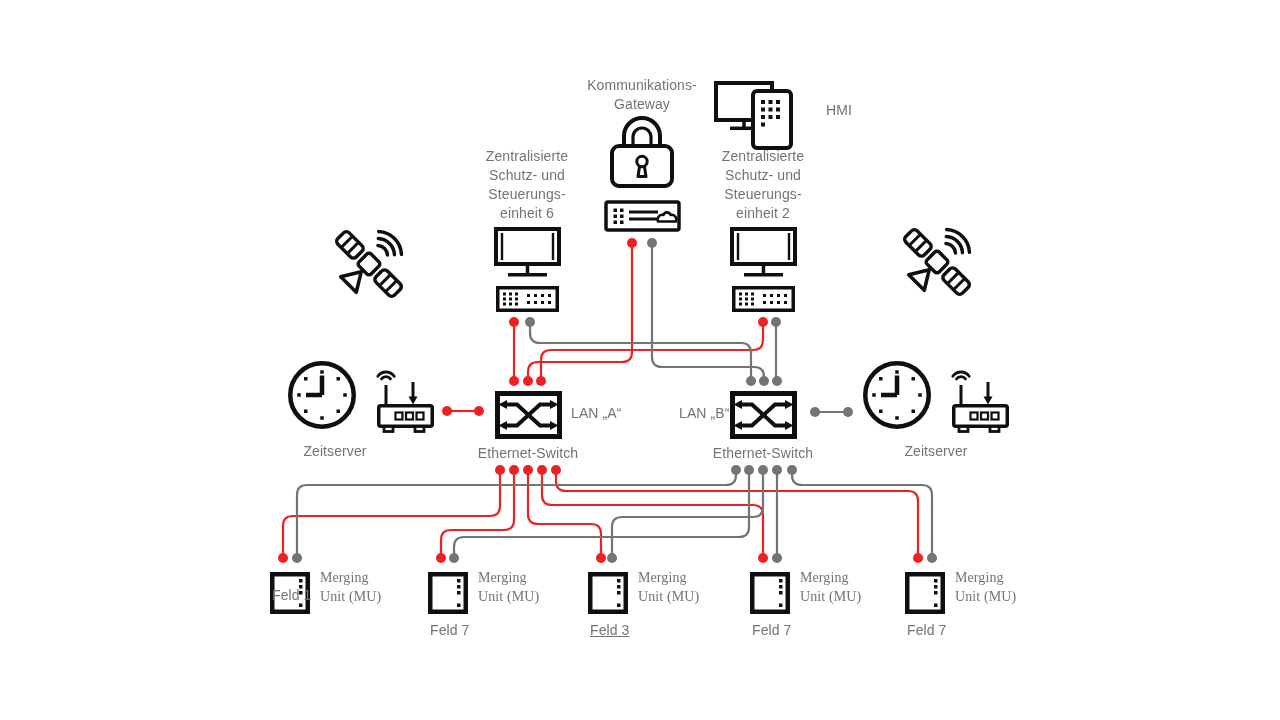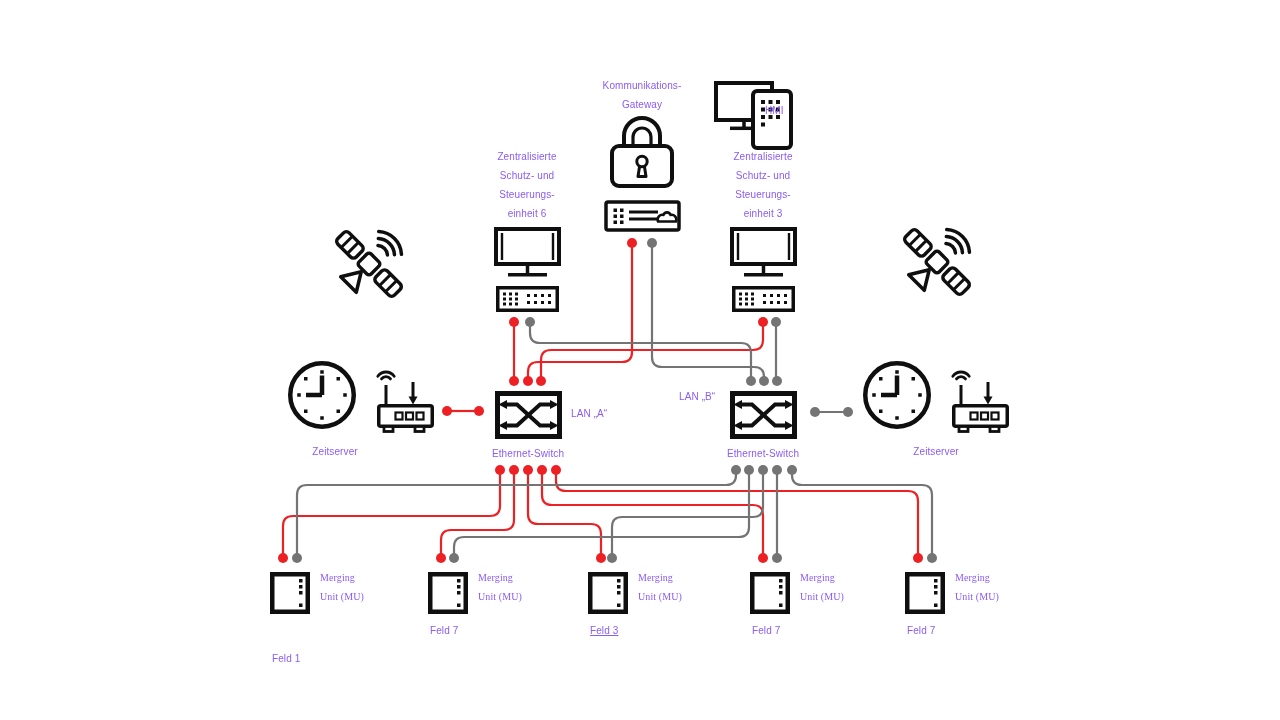--- a/index.html
+++ b/index.html
@@ -1,19 +1,19 @@
 <!DOCTYPE html>
 <html><head>
 <meta charset="utf-8">
 <style>
   html,body{margin:0;padding:0;background:#fff;}
   #stage{position:relative;width:1280px;height:720px;background:#fff;overflow:hidden;
          font-family:"Liberation Sans",sans-serif;color:#1a1a1a;}
   #wiring{position:absolute;left:0;top:0;}
-  .lbl{position:absolute;font-size:10px;font-weight:500;letter-spacing:.1px;line-height:19px;color:#8b5cf6;}
+  .lbl{position:absolute;font-size:14px;font-weight:500;letter-spacing:.1px;line-height:19px;color:#737373;}
   .lbl span{display:block;}
   .ctr{text-align:center;}
   .mu-lbl{line-height:18.5px;font-family:Liberation Serif, serif;}
 </style>
 </head>
 <body>
 
 <div id="stage">
 
 <svg id="wiring" width="1280" height="720" viewBox="0 0 1280 720">
@@ -230,50 +230,50 @@
   <use href="#ic-mu" x="588" y="572"></use>
   <use href="#ic-mu" x="750" y="572"></use>
   <use href="#ic-mu" x="905" y="572"></use>
 </svg>
 
 <div class="lbl ctr" style="left:562px;top:76px;width:160px;">
   <span>Kommunikations-</span>
   <span>Gateway</span>
 </div>
 
-<div class="lbl" style="left:765px;top:101px;">HMI</div>
+<div class="lbl" style="left:826px;top:101px;">HMI</div>
 
 <div class="lbl ctr" style="left:452px;top:147px;width:150px;">
   <span>Zentralisierte</span>
   <span>Schutz- und</span>
   <span>Steuerungs-</span>
   <span>einheit 6</span>
 </div>
 
 <div class="lbl ctr" style="left:688px;top:147px;width:150px;">
   <span>Zentralisierte</span>
   <span>Schutz- und</span>
   <span>Steuerungs-</span>
-  <span>einheit 3</span>
+  <span>einheit 2</span>
 </div>
 
 <div class="lbl" style="left:571px;top:404px;text-align:right;">LAN „A“</div>
-<div class="lbl" style="left:679px;top:387px;">LAN „B“</div>
+<div class="lbl" style="left:679px;top:404px;">LAN „B“</div>
 
 <div class="lbl ctr" style="left:458px;top:444px;width:140px;">Ethernet-Switch</div>
 <div class="lbl ctr" style="left:693px;top:444px;width:140px;">Ethernet-Switch</div>
 
 <div class="lbl ctr" style="left:275px;top:442px;width:120px;">Zeitserver</div>
 <div class="lbl ctr" style="left:876px;top:442px;width:120px;">Zeitserver</div>
 
 <div class="lbl mu-lbl" style="left:320px;top:569px;">
   <span>Merging</span>
   <span>Unit (MU)</span>
 </div>
-<div class="lbl" style="left:272px;top:649px;text-align:right;">Feld 1</div>
+<div class="lbl" style="left:272px;top:586px;text-align:right;">Feld 1</div>
 
 <div class="lbl mu-lbl" style="left:478px;top:569px;">
   <span>Merging</span>
   <span>Unit (MU)</span>
 </div>
 <div class="lbl" style="left:430px;top:621px;">Feld 7</div>
 
 <div class="lbl mu-lbl" style="left:638px;top:569px;">
   <span>Merging</span>
   <span>Unit (MU)</span>

